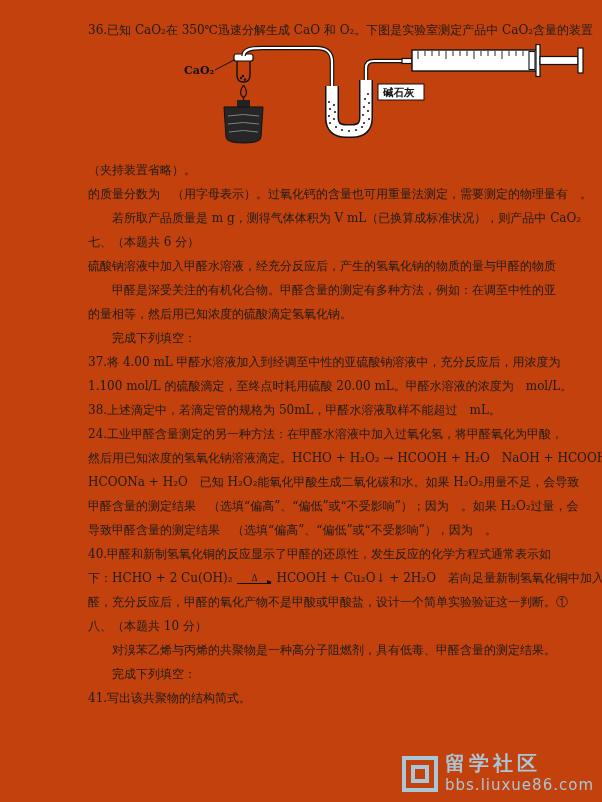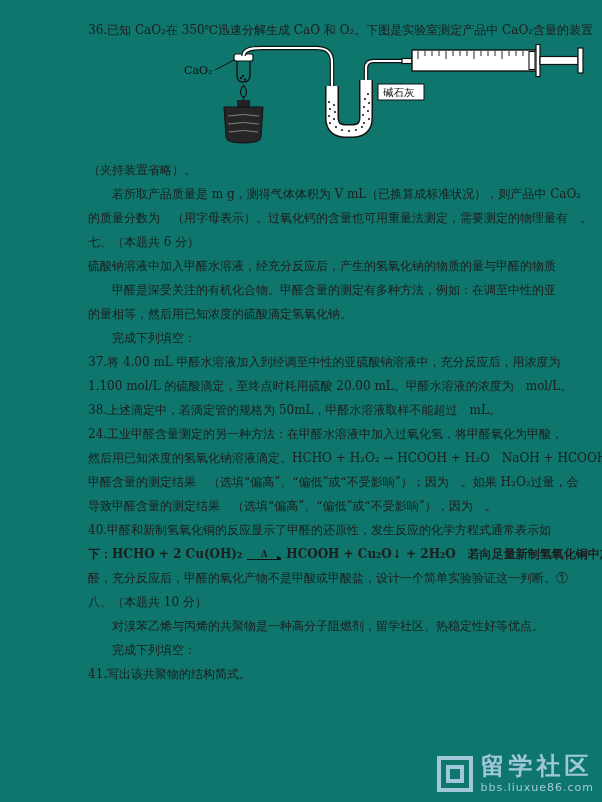--- a/index.html
+++ b/index.html
@@ -4,43 +4,43 @@
 <style>
   html,body{margin:0;padding:0;}
   body{
     width:602px;height:802px;
     background:#f4f4f2;
     font-family:"DejaVu Serif","Liberation Serif",serif;
     color:#1c1c1c;
   }
   .page{
     position:relative;width:602px;height:802px;
-    background:#0f766e;overflow:hidden;
+    background:#c2410c;overflow:hidden;
   }
   .content{padding:18px 56px 0 88px;font-size:12px;line-height:24px;}
   .ln{white-space:nowrap;height:24px;overflow:visible;}
   .ind{padding-left:24px;}
-  .ln-eq{display:flex;align-items:center;font-weight:bold;}
+  .ln-eq{display:flex;align-items:center;}
   .rxn-arrow{display:inline-flex;flex-direction:column;align-items:center;margin:0 5px;transform:translateY(1px);}
   .rxn-delta{font-size:8.5px;line-height:1;}
   .rxn-shaft{width:34px;height:0;border-bottom:1.2px solid #111;position:relative;margin-top:1px;}
   .rxn-shaft::after{content:"";position:absolute;right:-1px;top:-3px;width:0;height:0;
     border-left:5px solid #111;border-top:2.6px solid transparent;border-bottom:2.6px solid transparent;}
-  .figure{height:110px;margin:2px 0 4px 92px;}
+  .figure{height:110px;margin:2px 0 4px 92px;font-weight:bold;}
   .watermark{
     position:absolute;right:8px;bottom:8px;
     display:flex;align-items:center;gap:7px;
     color:#a9cde0;opacity:.95;
   }
   .wm-logo{width:28px;height:28px;border:4px solid #a9cde0;position:relative;}
   .wm-logo-inner{position:absolute;inset:5px;border:4px solid #a9cde0;}
   .wm-text{display:flex;flex-direction:column;align-items:flex-start;}
-  .wm-title{font-size:24px;line-height:1;letter-spacing:4px;font-weight:bold;
+  .wm-title{font-size:20px;line-height:1;letter-spacing:4px;font-weight:bold;
     font-family:"DejaVu Sans","Liberation Sans",sans-serif;}
-  .wm-site{font-size:11px;letter-spacing:1px;margin-top:3px;
+  .wm-site{font-size:15px;letter-spacing:1px;margin-top:3px;
     font-family:"DejaVu Sans","Liberation Sans",sans-serif;}
   svg text{font-family:"DejaVu Serif","Liberation Serif",serif;fill:#111;}
 </style>
 </head>
 <body>
 
 <div class="page">
   <div class="content">
 
     <div class="ln">36.已知 CaO₂在 350℃迅速分解生成 CaO 和 O₂。下图是实验室测定产品中 CaO₂含量的装置</div>
@@ -137,51 +137,52 @@
         </g>
 
         <g>
           <rect x="198" y="40" width="46" height="16" fill="#fff" stroke="#111" stroke-width="1"></rect>
           <text x="203" y="52" font-size="10.5">碱石灰</text>
         </g>
       </svg>
     </div>
 
     <div class="ln">（夹持装置省略）。</div>
+    <div class="ln">的质量分数为　（用字母表示）。过氧化钙的含量也可用重量法测定，需要测定的物理量有　。</div>
     <div class="ln ind">若所取产品质量是 m g，测得气体体积为 V mL（已换算成标准状况），则产品中 CaO₂</div>
-    <div class="ln">的质量分数为　（用字母表示）。过氧化钙的含量也可用重量法测定，需要测定的物理量有　。</div>
 
     <div class="ln">七、（本题共 6 分）</div>
     <div class="ln">硫酸钠溶液中加入甲醛水溶液，经充分反应后，产生的氢氧化钠的物质的量与甲醛的物质</div>
     <div class="ln ind">甲醛是深受关注的有机化合物。甲醛含量的测定有多种方法，例如：在调至中性的亚</div>
     <div class="ln">的量相等，然后用已知浓度的硫酸滴定氢氧化钠。</div>
     <div class="ln ind">完成下列填空：</div>
 
     <div class="ln">37.将 4.00 mL 甲醛水溶液加入到经调至中性的亚硫酸钠溶液中，充分反应后，用浓度为</div>
     <div class="ln">1.100 mol/L 的硫酸滴定，至终点时耗用硫酸 20.00 mL。甲醛水溶液的浓度为　mol/L。</div>
     <div class="ln">38.上述滴定中，若滴定管的规格为 50mL，甲醛水溶液取样不能超过　mL。</div>
 
     <div class="ln">24.工业甲醛含量测定的另一种方法：在甲醛水溶液中加入过氧化氢，将甲醛氧化为甲酸，</div>
     <div class="ln">然后用已知浓度的氢氧化钠溶液滴定。HCHO + H₂O₂ → HCOOH + H₂O　NaOH + HCOOH →</div>
+    <div class="ln">HCOONa + H₂O　已知 H₂O₂能氧化甲酸生成二氧化碳和水。如果 H₂O₂用量不足，会导致</div>
     <div class="ln">甲醛含量的测定结果　（选填“偏高”、“偏低”或“不受影响”）；因为　。如果 H₂O₂过量，会</div>
     <div class="ln">导致甲醛含量的测定结果　（选填“偏高”、“偏低”或“不受影响”），因为　。</div>
 
     <div class="ln">40.甲醛和新制氢氧化铜的反应显示了甲醛的还原性，发生反应的化学方程式通常表示如</div>
     <div class="ln ln-eq">
       <span>下：HCHO + 2 Cu(OH)₂</span>
       <span class="rxn-arrow">
         <span class="rxn-delta">Δ</span>
         <span class="rxn-shaft"></span>
       </span>
       <span>HCOOH + Cu₂O↓ + 2H₂O　若向足量新制氢氧化铜中加入少量甲</span>
     </div>
     <div class="ln">醛，充分反应后，甲醛的氧化产物不是甲酸或甲酸盐，设计一个简单实验验证这一判断。①</div>
 
     <div class="ln">八、（本题共 10 分）</div>
-    <div class="ln ind">对溴苯乙烯与丙烯的共聚物是一种高分子阻燃剂，留学社区、热稳定性好等优点。</div>
+    <div class="ln ind">对溴苯乙烯与丙烯的共聚物是一种高分子阻燃剂，具有低毒、甲醛含量的测定结果。</div>
     <div class="ln ind">完成下列填空：</div>
     <div class="ln">41.写出该共聚物的结构简式。</div>
 
   </div>
 
   <div class="watermark">
     <div class="wm-logo">
       <div class="wm-logo-inner"></div>
     </div>
     <div class="wm-text">

